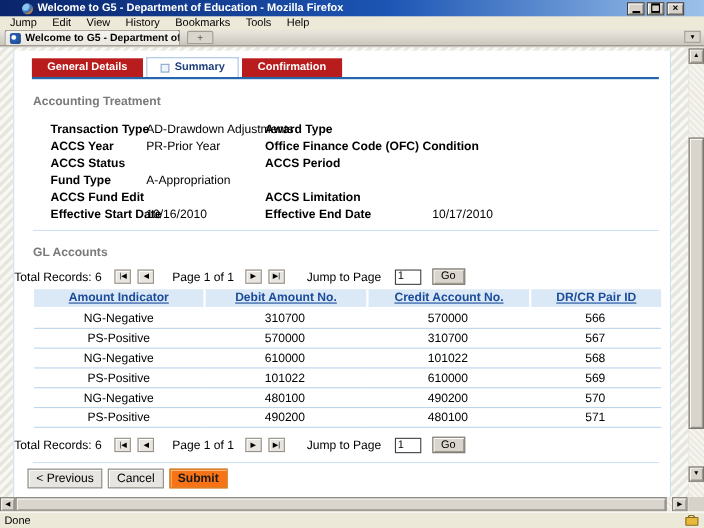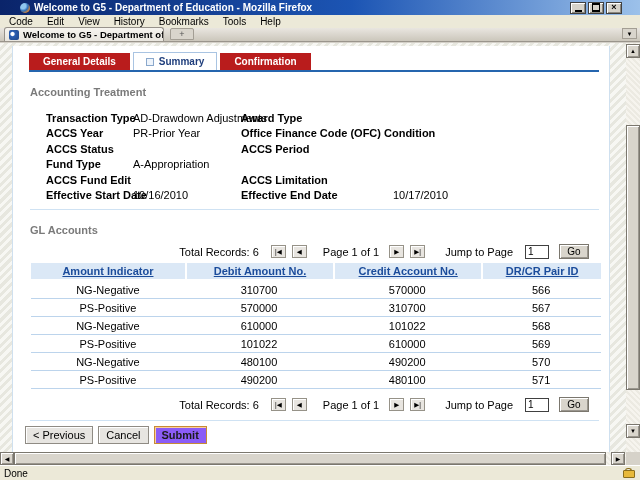--- a/index.html
+++ b/index.html
@@ -62,21 +62,21 @@
   .section-heading { color:#7a7a7a; font-weight:bold; font-size:11px;
     margin:14px 0 0 17px; }
   .fields { margin:10px 0 0 33px; font-size:11px; }
   .frow { display:flex; height:15.5px; align-items:flex-end; }
   .fl1 { width:87px; font-weight:bold; white-space:nowrap; }
   .fv1 { width:108px; white-space:nowrap; }
   .fl2 { width:152px; font-weight:bold; white-space:nowrap; }
   .fv2 { white-space:nowrap; }
   .divider { border:none; border-top:1px solid #cfe2f3; margin:8px 10px 0 17px; }
   
-  .pager { display:flex; align-items:center; justify-content:flex-end;
+  .pager { display:flex; align-items:center; justify-content:flex-start;
     margin:8px 20px 4px 0; font-size:11px; height:15px; }
   .pg-total { margin-right:12px; }
   .pg-btn { width:15px; height:13px; background:#e8e5e0; border:1px solid #969288;
     box-shadow:inset 1px 1px 0 #fff; font-size:6.5px; line-height:11px; text-align:center;
     color:#000; margin-right:6px; }
   .pg-page { margin:0 10px 0 10px; }
   .pg-jump { margin:0 12px 0 14px; }
   .pg-input { width:24px; height:14px; border:1px solid #404040; font-size:10px;
     padding:0 2px; font-family:"Liberation Sans", sans-serif; }
   .pg-go { width:30px; height:15px; margin-left:10px; background:#d9d5cc;
@@ -89,21 +89,21 @@
     text-decoration:underline; text-align:center; height:18px; font-size:11px;
     border-bottom:2px solid #fff; }
   .gltable th + th { border-left:2px solid #fff; }
   .gltable td { text-align:center; height:18px; border-bottom:1px solid #bcd4ec; }
   .c0{width:27%;} .c1{width:26%;} .c2{width:26%;} .c3{width:21%;}
   
   .btnrow { display:flex; gap:5px; margin:5px 0 0 12px; }
   .btn { font-size:11px; padding:2px 7px; height:18px; background:#e7e5e1;
     border:1px solid #8f8b84; box-shadow:inset 1px 1px 0 #fff;
     font-family:"Liberation Sans", sans-serif; white-space:nowrap; }
-  .btn-submit { background:#8b5cf6; border:1px solid #c78a35; font-weight:bold;
+  .btn-submit { background:#f97316; border:1px solid #c78a35; font-weight:bold;
     box-shadow:inset 1px 1px 0 #fcd09a; color:#1a1a1a; }
   
   .vscroll { position:absolute; top:43px; right:0; width:14px; height:409px;
     background:repeating-linear-gradient(45deg,#f6f4ee 0 2px,#eceae2 2px 4px); }
   .sc-btn { position:absolute; width:14px; height:14px; background:#d9d5cc;
     border:1px solid #7b776e; box-shadow:inset 1px 1px 0 #fff, inset -1px -1px 0 #9a968e;
     font-size:6px; text-align:center; line-height:12px; color:#000; }
   .vs-up { top:1px; left:0; }
   .vs-down { bottom:14px; left:0; }
   .vs-thumb { position:absolute; top:82px; left:0; width:14px; height:265px;
@@ -139,21 +139,21 @@
     </span>
   <span class="win-btn">
       <span class="restore-glyph"></span>
     </span>
   <span class="win-btn">
       <span>×</span>
     </span>
 </div>
 
 <div class="menubar">
-  <span class="menu-item">Code</span>
+  <span class="menu-item">Jump</span>
   <span class="menu-item">Edit</span>
   <span class="menu-item">View</span>
   <span class="menu-item">History</span>
   <span class="menu-item">Bookmarks</span>
   <span class="menu-item">Tools</span>
   <span class="menu-item">Help</span>
 </div>
 
 <div class="tabstrip">
   <div class="ff-tab">

